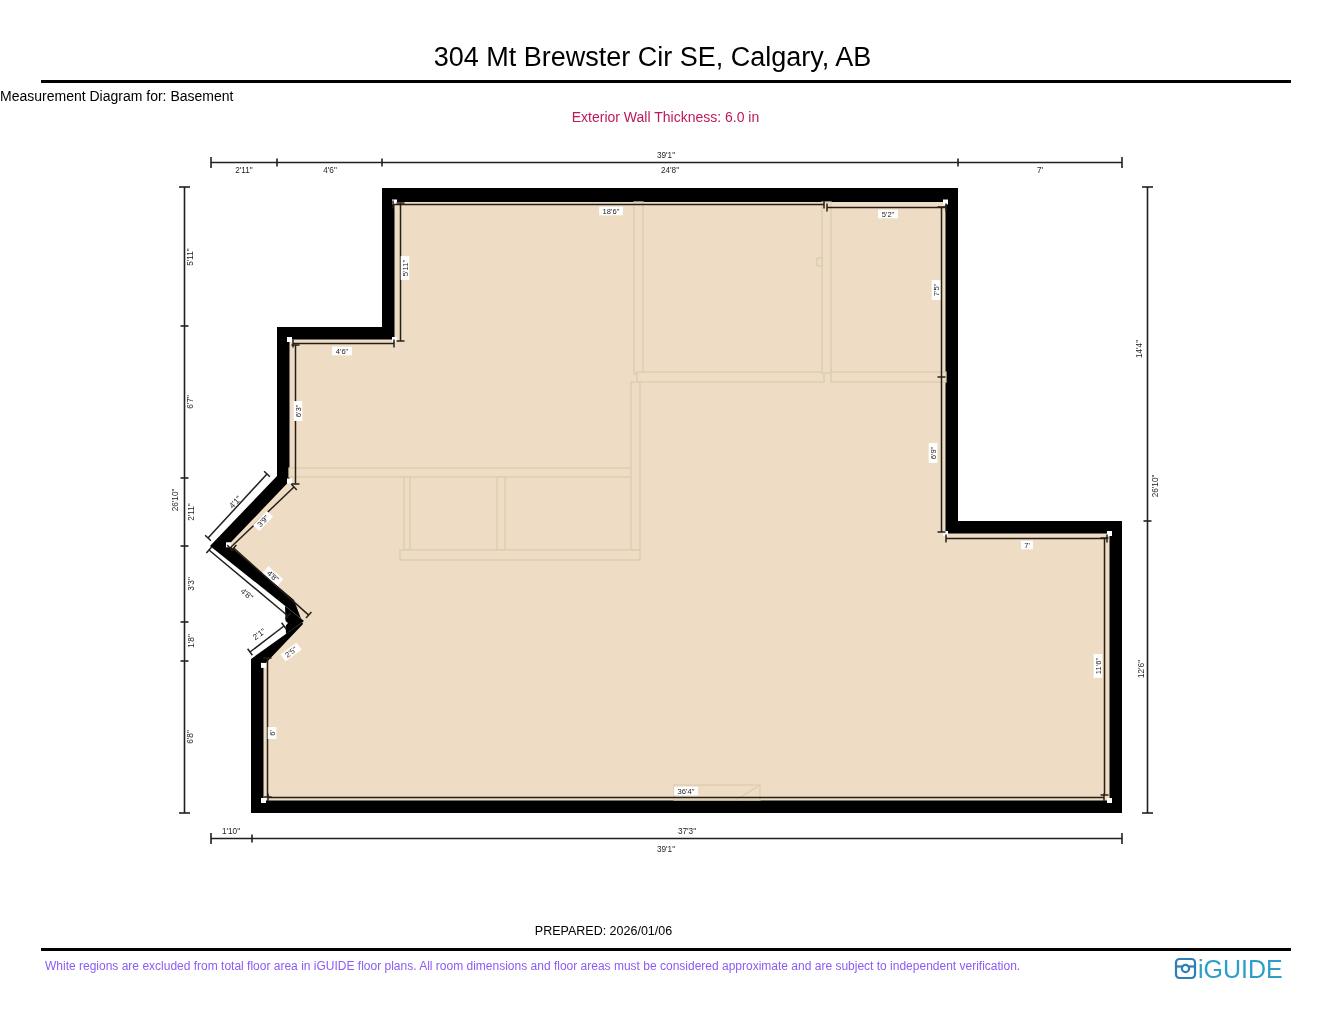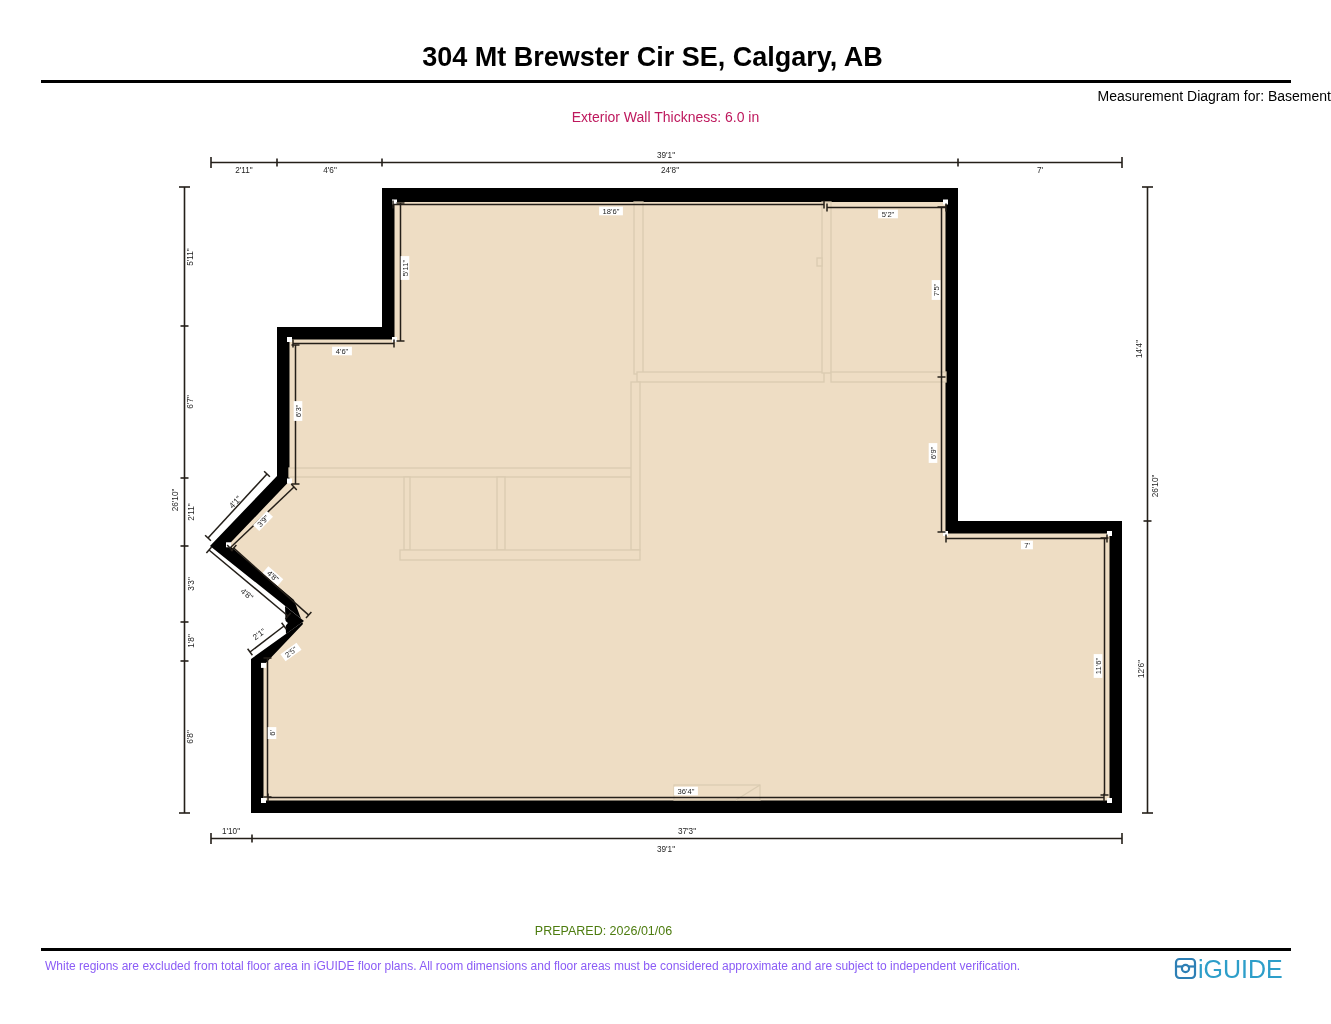--- a/index.html
+++ b/index.html
@@ -2,25 +2,25 @@
 <html><head>
 <meta charset="utf-8">
 <style>
 html,body{margin:0;padding:0;background:#fff;width:1331px;height:1024px;overflow:hidden}
 body{font-family:"Liberation Sans",sans-serif;position:relative}
 .abs{position:absolute}
 </style>
 </head>
 <body>
 
-<div class="abs" style="left:0;top:42px;width:1305px;text-align:center;font-size:27px;font-weight:bold;color:#000">304 Mt Brewster Cir SE, Calgary, AB</div>
+<div class="abs" style="left:0;top:42px;width:1305px;text-align:center;font-size:27px;font-weight:normal;color:#000">304 Mt Brewster Cir SE, Calgary, AB</div>
 
 <div class="abs" style="left:41px;top:79.5px;width:1250px;height:3px;background:#000"></div>
 
-<div class="abs" style="left:0;top:88px;width:1331px;text-align:right;font-size:14px;color:#000">Measurement Diagram for: Basement</div>
+<div class="abs" style="left:0;top:88px;width:1331px;text-align:left;font-size:14px;color:#000">Measurement Diagram for: Basement</div>
 
 <div class="abs" style="left:0;top:109px;width:1331px;text-align:center;font-size:14px;color:#be185d">Exterior Wall Thickness: 6.0 in</div>
 
 <svg class="abs" style="left:0;top:0" width="1331" height="1024" font-family="Liberation Sans, sans-serif">
 
 <polygon points="382,188 958,188 958,521 1122,521 1122,813 251,813 251,659 304,621 210,546 277,476 277,327 382,327" fill="#000"></polygon>
 
 <polygon points="394.5,202.0 394.5,339.5 289.5,339.5 289.5,481.0 228.5,544.8 294,600 303,624 263.5,665.4 263.5,800.5 1109.5,800.5 1109.5,533.5 945.5,533.5 945.5,202.0" fill="#EEDDC4"></polygon>
 
 <polygon points="285,606 304,621 286,634" fill="#000"></polygon>
@@ -338,21 +338,21 @@
 <g transform="translate(259,634) rotate(-36)">
       <text x="0" y="3.0" text-anchor="middle" font-size="8.2" fill="#242424">2'1"</text>
     </g>
 
 <g transform="translate(291,652) rotate(-36)">
       <rect x="-9.9" y="-4.3" width="19.8" height="8.6" fill="#fff"></rect>
       <text x="0" y="2.7" text-anchor="middle" font-size="7.6" fill="#242424">2'5"</text>
     </g>
 </svg>
 
-<div class="abs" style="left:0;top:924px;width:1207px;text-align:center;font-size:12.5px;color:#4d7c0f">PREPARED: 2026/01/06</div>
+<div class="abs" style="left:0;top:924px;width:1207px;text-align:center;font-size:12.5px;color:#000000">PREPARED: 2026/01/06</div>
 
 <div class="abs" style="left:41px;top:948px;width:1250px;height:3px;background:#000"></div>
 
 <div class="abs" style="left:45px;top:959px;font-size:12px;color:#8b5cf6">White regions are excluded from total floor area in iGUIDE floor plans. All room dimensions and floor areas must be considered approximate and are subject to independent verification.</div>
 
 <svg class="abs" style="left:1172px;top:954px" width="115" height="30" viewBox="0 0 115 30">
 
 <g fill="none" stroke="#2D7FB5" stroke-width="2.2">
 <rect x="4" y="5" width="19" height="19" rx="3.5"></rect>
 <line x1="5" y1="12.5" x2="22" y2="12.5"></line>

